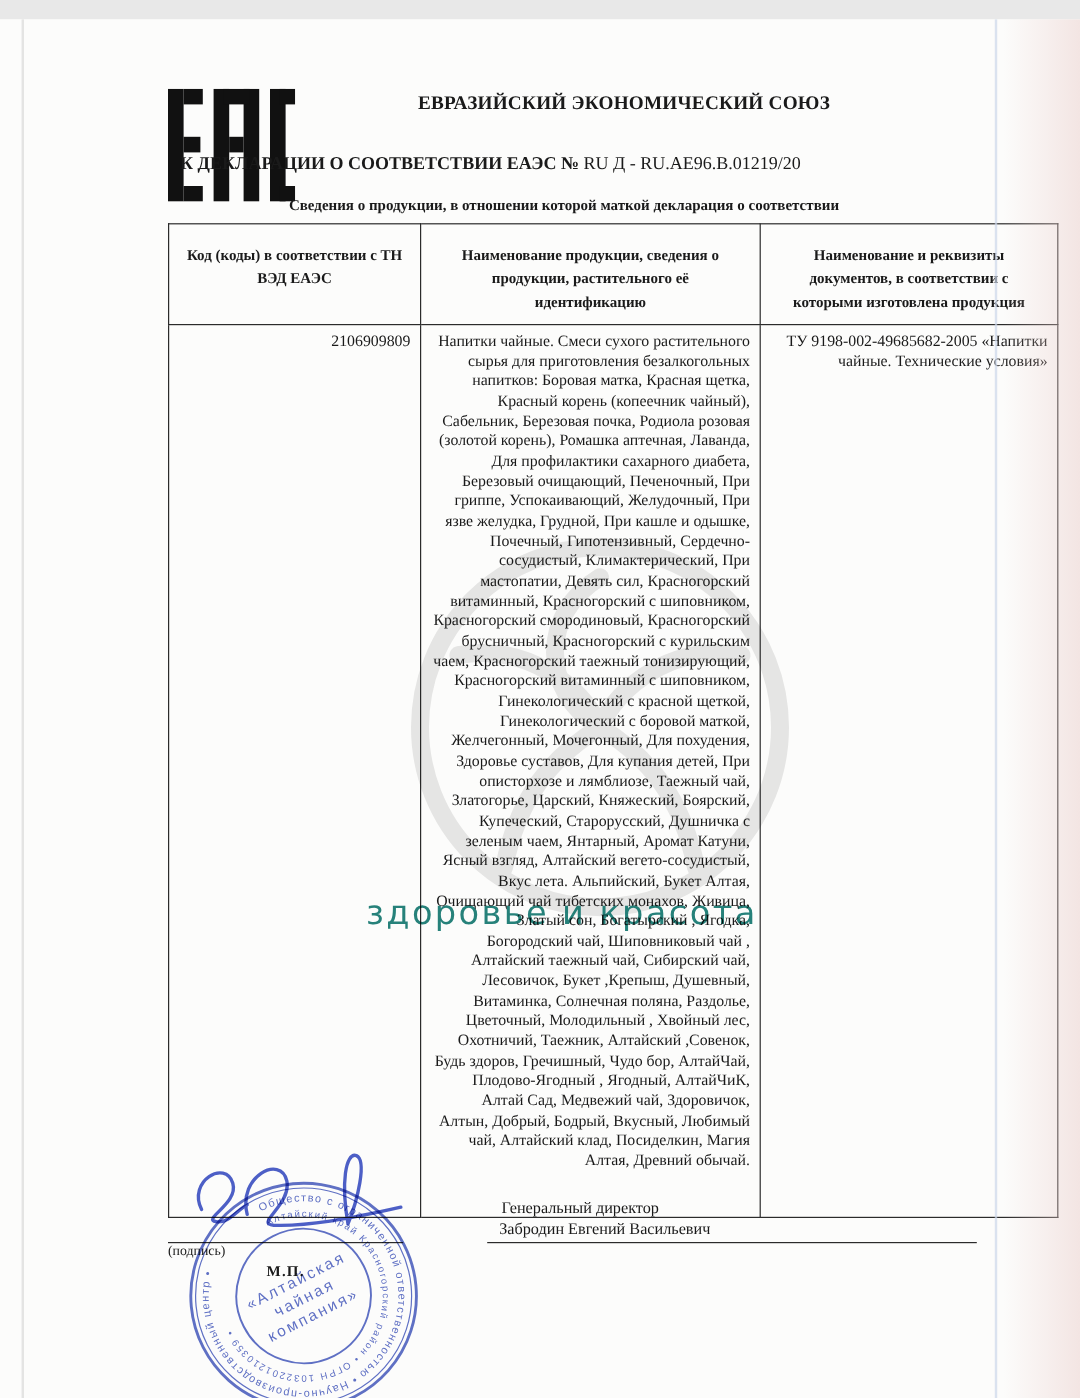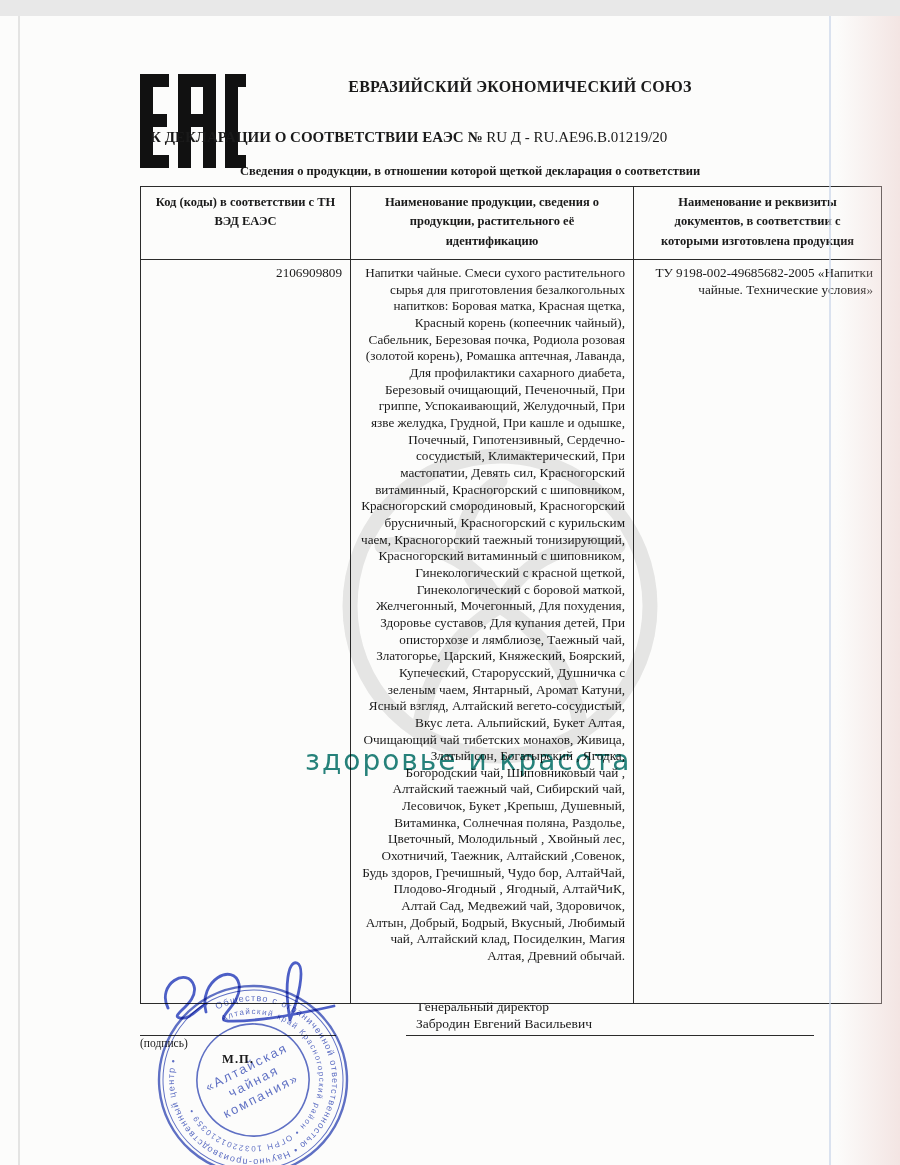--- a/index.html
+++ b/index.html
@@ -9,21 +9,21 @@
   
   .hdr-union{left:260px;top:62px;width:520px;text-align:center;font-weight:bold;font-size:16px;letter-spacing:.2px;}
   .hdr-annex{left:260px;top:93px;width:520px;text-align:center;font-size:15px;}
   .hdr-decl{left:150px;top:113px;width:740px;text-align:left;font-size:15px;}
   .hdr-sub{left:120px;top:148px;width:700px;text-align:center;font-weight:bold;font-size:12.5px;}
   .b{font-weight:bold;}
   
   .decl-table{left:140px;top:170px;width:666px;z-index:2;}
   table{border-collapse:collapse;table-layout:fixed;width:666px;}
   td,th{border:1.2px solid #2b2b2b;vertical-align:top;text-align:right;}
-  th{font-size:12.5px;font-weight:bold;text-align:center;padding:6px 12px 8px 12px;line-height:1.55;height:48px;vertical-align:top;}
+  th{font-size:12.5px;font-weight:bold;text-align:center;padding:17px 12px 8px 12px;line-height:1.55;height:48px;vertical-align:top;}
   td{font-size:13.2px;line-height:16.65px;padding:5px 8px;height:733px;}
   .c1{width:185px;} .c2{width:258px;} .c3{width:223px;}
   
   .foot-pos{left:418px;top:983px;font-size:13.5px;}
   .foot-name{left:416px;top:1000px;font-size:13.5px;}
   .foot-line{left:406px;top:1019px;width:408px;border-top:1.3px solid #2b2b2b;}
   .foot-fio{left:406px;top:1021px;width:408px;text-align:center;font-size:11.5px;}
   .sig-line{left:140px;top:1019px;width:196px;border-top:1.3px solid #2b2b2b;}
   .sig-label{left:140px;top:1021px;width:196px;text-align:left;font-size:11.5px;}
   .mp-label{left:140px;top:1036px;width:196px;text-align:center;font-size:12.5px;font-weight:bold;letter-spacing:1px;}
@@ -63,21 +63,21 @@
       <rect x="85" y="0" width="13" height="94"></rect>
       <rect x="93" y="0" width="13" height="13"></rect>
       <rect x="93" y="81" width="13" height="13"></rect>
     </g>
   </svg>
 
   <div class="abs hdr-union">ЕВРАЗИЙСКИЙ ЭКОНОМИЧЕСКИЙ СОЮЗ</div>
   <div class="abs hdr-decl">
     <span class="b">К ДЕКЛАРАЦИИ О СООТВЕТСТВИИ ЕАЭС №</span><span> RU Д - RU.АЕ96.В.01219/20</span>
   </div>
-  <div class="abs hdr-sub">Сведения о продукции, в отношении которой щеткой декларация о соответствии</div>
+  <div class="abs hdr-sub">Сведения о продукции, в отношении которой маткой декларация о соответствии</div>
 
   <div class="abs decl-table">
     <table>
       <tbody>
           <tr>
         <th class="c1">Код (коды) в соответствии с ТН ВЭД ЕАЭС</th>
         <th class="c2">Наименование продукции, сведения о продукции, растительного её идентификацию</th>
         <th class="c3">Наименование и реквизиты документов, в соответствии с которыми изготовлена продукция</th>
       </tr>
       <tr>

